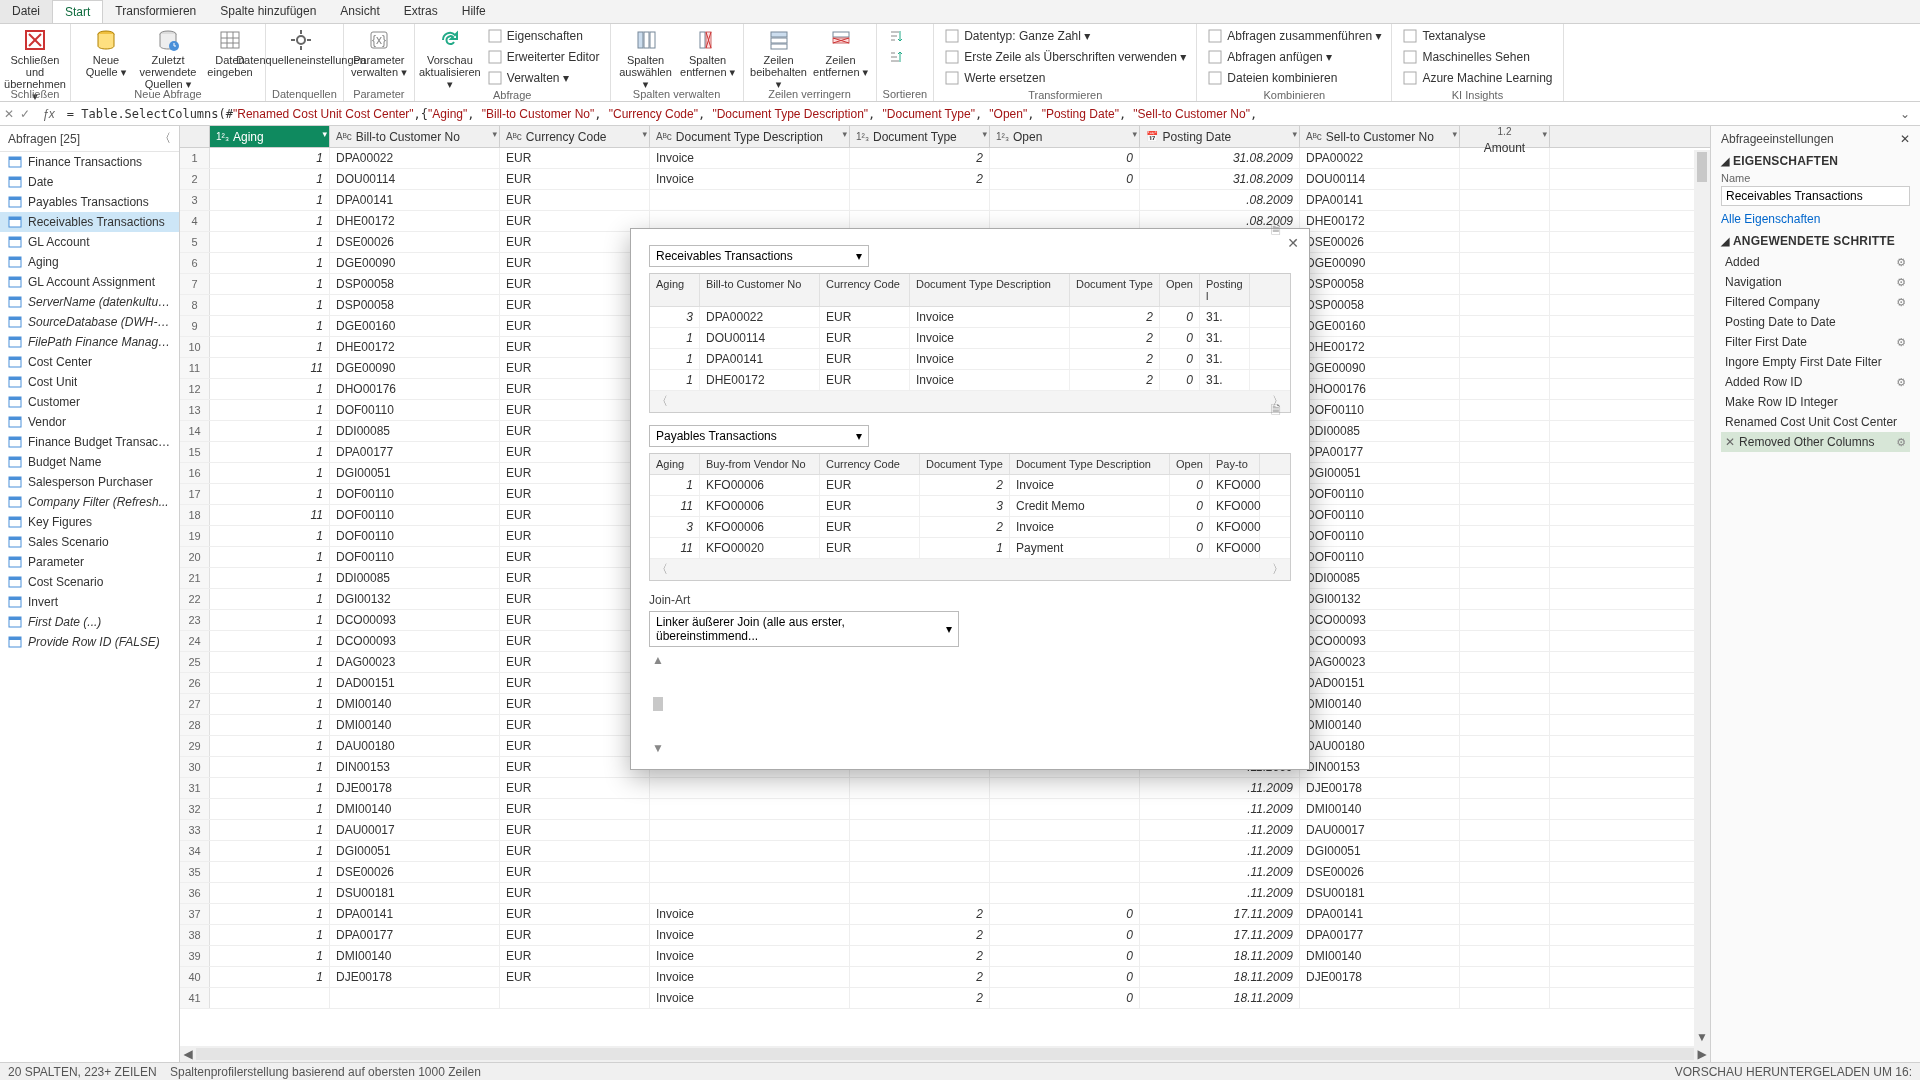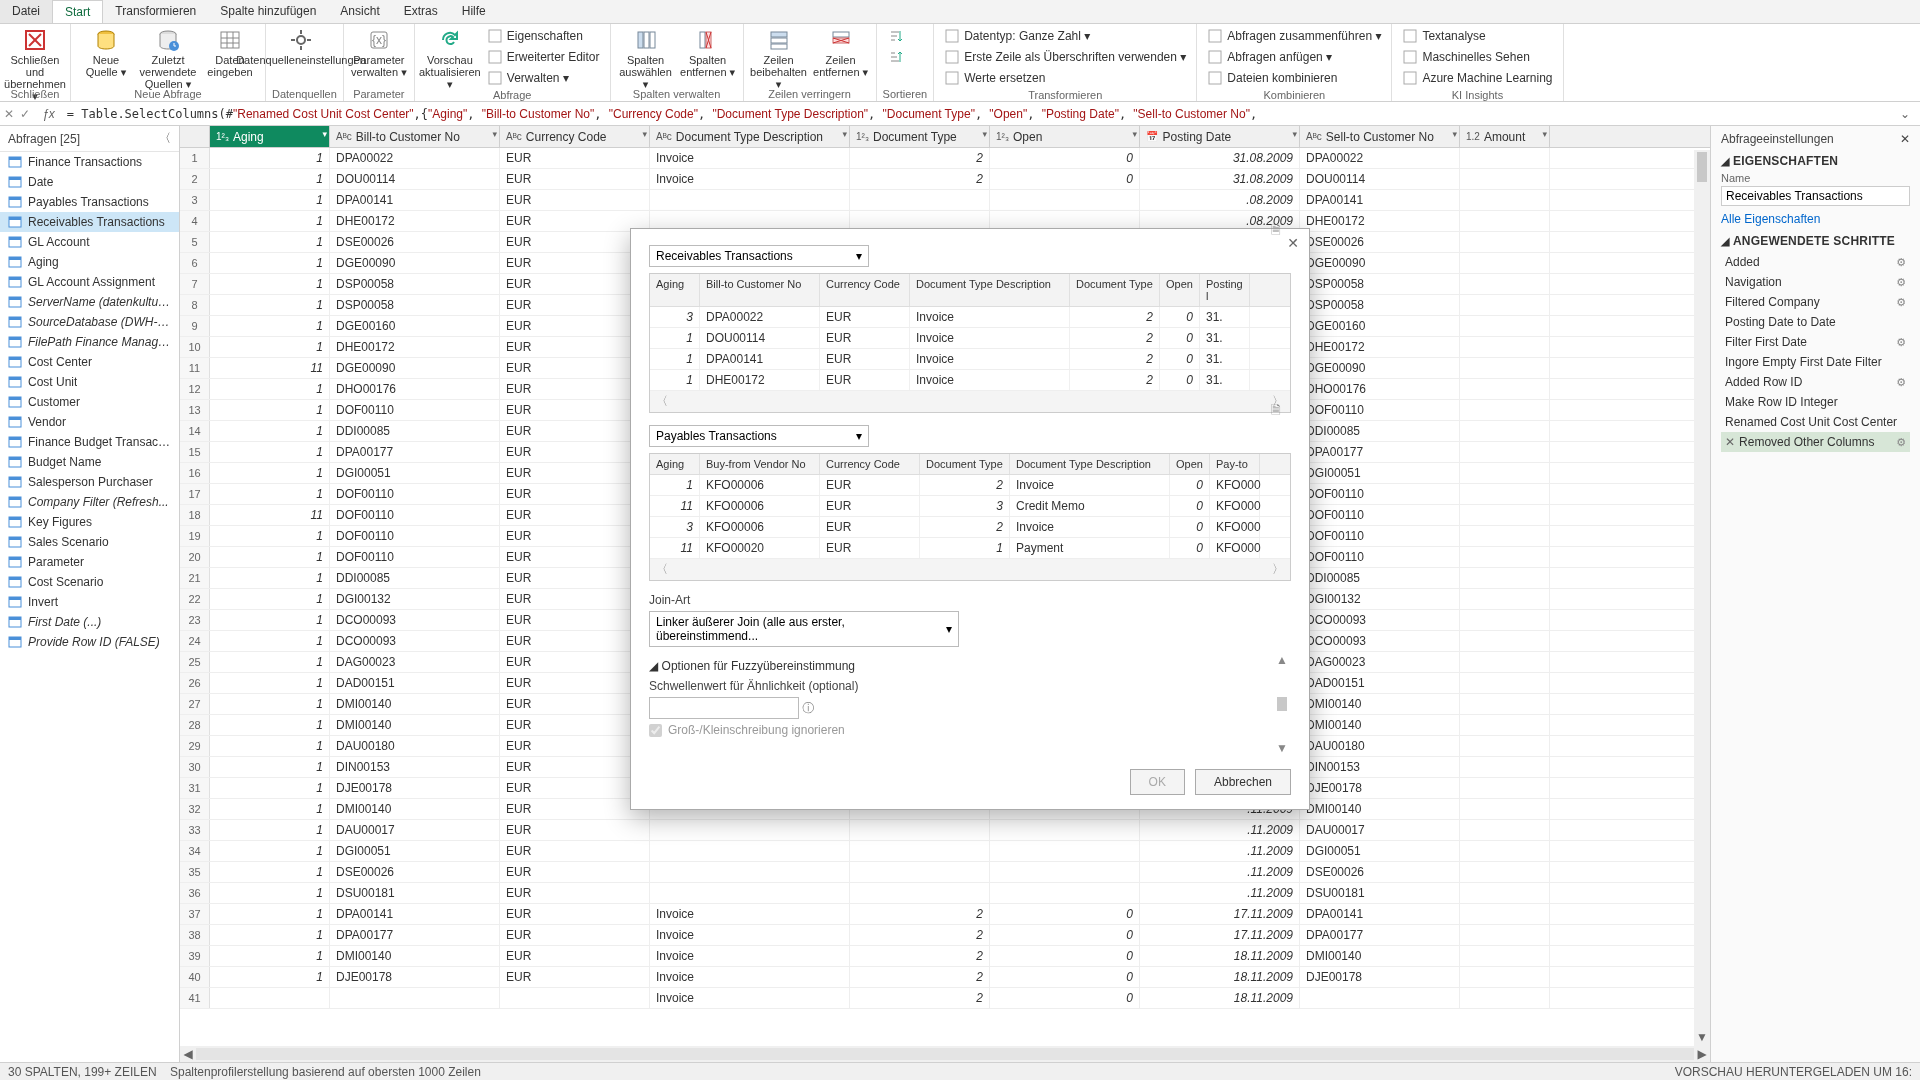--- a/index.html
+++ b/index.html
@@ -690,21 +690,21 @@
         <div class="col-head" style="width: 160px;">
           <span class="type-ico">📅</span>
           <span>Posting Date</span>
           <span class="drop">▾</span>
         </div>
         <div class="col-head" style="width: 160px;">
           <span class="type-ico">Aᴮc</span>
           <span>Sell-to Customer No</span>
           <span class="drop">▾</span>
         </div>
-        <div class="col-head" style="width: 90px;">
+        <div class="col-head" style="width: 90px; flex-direction: column;">
           <span class="type-ico">1.2</span>
           <span>Amount</span>
           <span class="drop">▾</span>
         </div>
       </div>
     <div class="grid-body" id="grid-body">
         <div class="grid-row">
           <div class="row-num">1</div>
           <div class="cell r it" style="width:120px">1</div>
           <div class="cell" style="width:170px">DPA00022</div>
@@ -1250,21 +1250,21 @@
         <div class="step active">
           <span class="sname"><span class="x">✕</span>Removed Other Columns</span>
           <span class="gear">⚙</span>
         </div>
       </div>
   </div>
 </div>
 
 <div class="status-bar">
   <div>
-    <span>30 SPALTEN, 199+ ZEILEN</span>
+    <span>20 SPALTEN, 223+ ZEILEN</span>
     &nbsp;&nbsp;
     <span>Spaltenprofilerstellung basierend auf obersten 1000 Zeilen</span>
   </div>
   <span>VORSCHAU HERUNTERGELADEN UM 16:</span>
 </div>
 
 <div class="dialog-overlay">
   <span class="dialog-close">✕</span>
 
   <div class="dialog-table-wrap">
@@ -1386,38 +1386,25 @@
   </div>
 
   <div class="dialog-section-label">Join-Art</div>
   <div class="dialog-select" style="width:310px;">
     <span>Linker äußerer Join (alle aus erster, übereinstimmend...</span>
       <span>▾</span>
   </div>
 
 
   <div style="display:flex; align-items:flex-start;">
-    <div style="flex:1;">
-      <div class="dialog-expand">◢ <span>Optionen für Fuzzyübereinstimmung</span></div>
-      <div class="dialog-section-label">Schwellenwert für Ähnlichkeit (optional)</div>
-      <input class="dialog-input" style=""> <span style="color:#888;">ⓘ</span>
-      <label class="dialog-check" style="color:#999;">
-        <input type="checkbox" checked="" disabled="" style=""> 
-          <span>Groß-/Kleinschreibung ignorieren</span>
-      </label>
-    </div>
     <div style="width:18px; display:flex; flex-direction:column; align-items:center; gap:30px; color:#888;">
       <span>▲</span>
       <span style="width:10px;height:14px;background:#c8c8c8;"></span>
       <span>▼</span>
     </div>
   </div>
 
-  <div class="dialog-buttons">
-    <button class="dialog-btn disabled">OK</button>
-    <button class="dialog-btn">Abbrechen</button>
-  </div>
 </div>
 
 <div style="position:absolute; right:210px; top:150px; bottom:34px; width:16px; background:#f0f0f0;">
   <div style="position:absolute;top:2px;left:3px;right:3px;height:30px;background:#c8c8c8;"></div>
   <div style="position:absolute;bottom:2px;left:0;right:0;text-align:center;color:#666;">▼</div>
 </div>
 
 </body></html>

